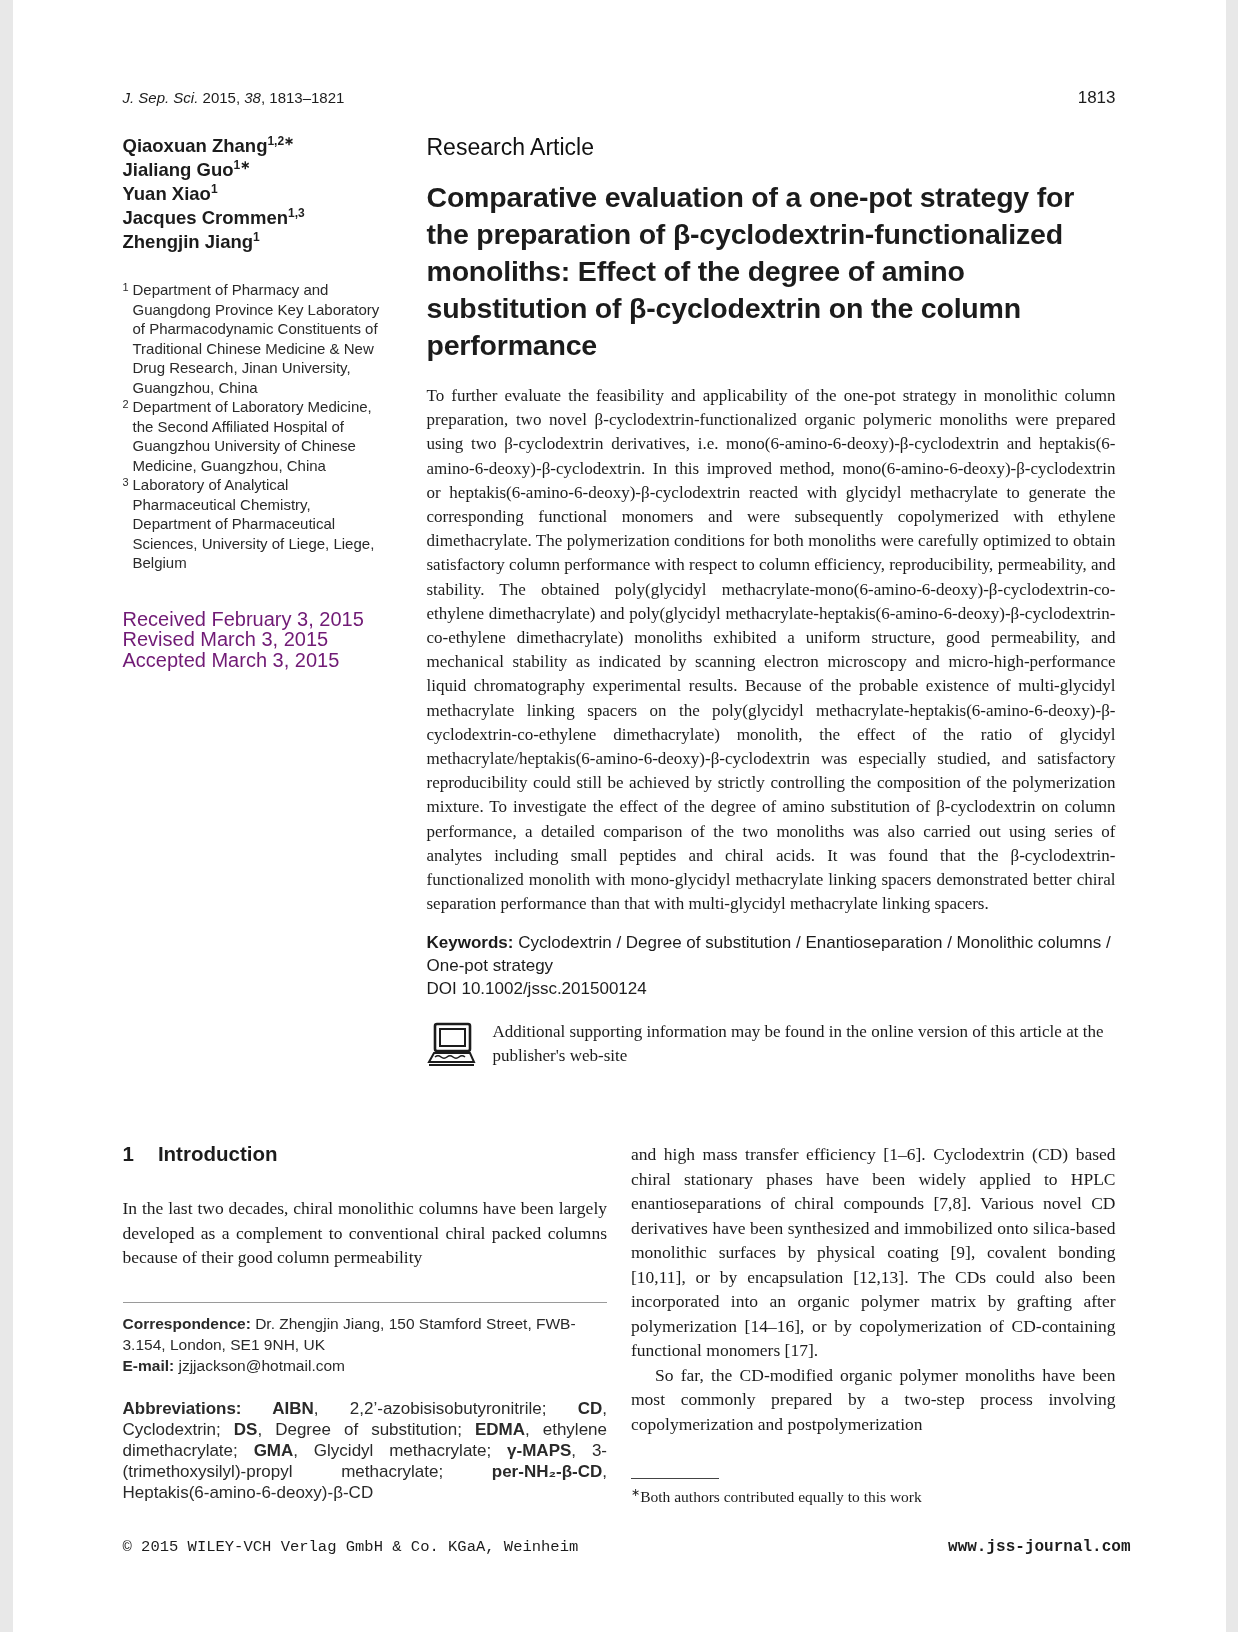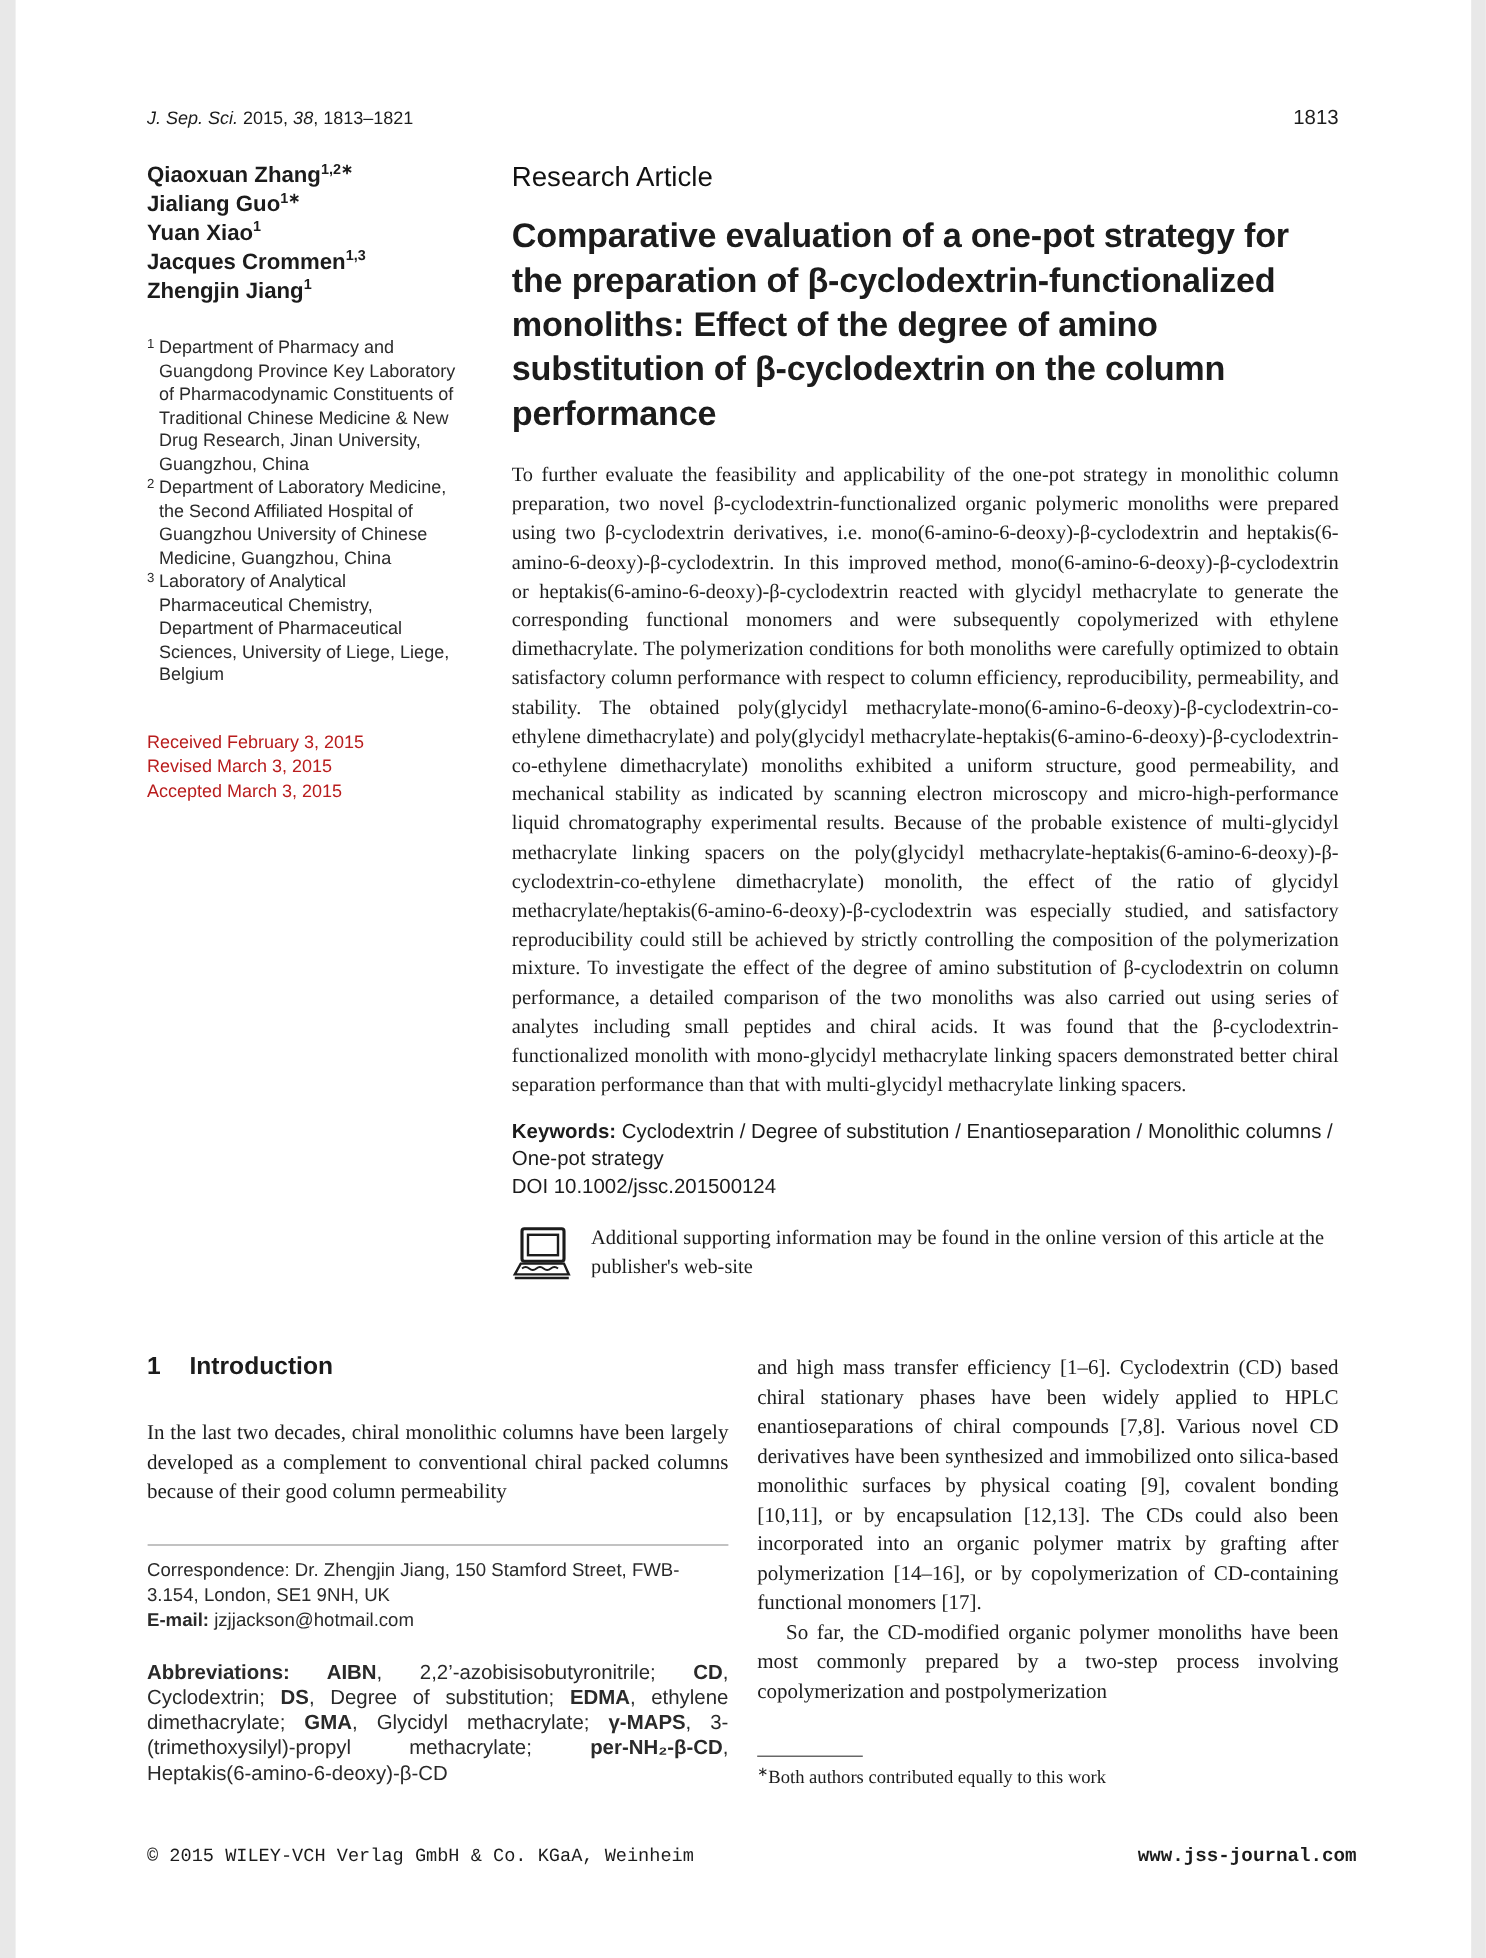--- a/index.html
+++ b/index.html
@@ -39,21 +39,21 @@
     color: #2a2a2a;
   }
   .affil-item { display: flex; }
   .affil-item .affil-sup {
     font-size: 11px;
     vertical-align: super;
     flex: 0 0 10px;
     line-height: 14px;
   }
   .affil-item .affil-text { flex: 1; }
-  .dates { margin-top: 36px; font-size: 15px; line-height: 20.5px; color: #b91c1c; }
+  .dates { margin-top: 36px; font-size: 20px; line-height: 20.5px; color: #701a75; }
   
   .article-type { font-size: 23px; color: #111; }
   .article-title {
     margin-top: 18px;
     font-size: 28.5px;
     font-weight: bold;
     line-height: 37px;
     letter-spacing: -0.2px;
   }
   .abstract {
@@ -80,21 +80,21 @@
     font-family: "Liberation Serif", serif;
     font-size: 17px;
     line-height: 23.5px;
     max-width: 640px;
   }
   
   .body-grid {
     display: grid;
     grid-template-columns: 1fr 1fr;
     column-gap: 24px;
-    margin-top: 52px;
+    margin-top: 68px;
   }
   .section-heading {
     font-size: 20.5px;
     font-weight: bold;
     margin-bottom: 30px;
   }
   .section-heading .secnum { margin-right: 24px; }
   .serif-par {
     font-family: "Liberation Serif", serif;
     font-size: 17.5px;
@@ -216,21 +216,21 @@
 
     <div>
       <div class="section-heading">
         <span class="secnum">1</span><span>Introduction</span>
       </div>
       <p class="serif-par">In the last two decades, chiral monolithic columns have been largely developed as a complement to conventional chiral packed columns because of their good column permeability</p>
 
       <hr class="corr-rule">
 
       <div class="correspondence">
-        <div><span style="font-weight: normal;">Correspondence: </span><span>Dr. Zhengjin Jiang, 150 Stamford Street, FWB-3.154, London, SE1 9NH, UK</span></div>
+        <div><span style="font-weight: bold;">Correspondence: </span><span>Dr. Zhengjin Jiang, 150 Stamford Street, FWB-3.154, London, SE1 9NH, UK</span></div>
         <div><span style="font-weight: bold;">E-mail: </span><span>jzjjackson@hotmail.com</span></div>
       </div>
 
       <div class="abbreviations"><span style="font-weight: bold;">Abbreviations: </span><span style="font-weight: bold;">AIBN</span><span>, 2,2’-azobisisobutyronitrile; </span><span style="font-weight: bold;">CD</span><span>, Cyclodextrin; </span><span style="font-weight: bold;">DS</span><span>, Degree of substitution; </span><span style="font-weight: bold;">EDMA</span><span>, ethylene dimethacrylate; </span><span style="font-weight: bold;">GMA</span><span>, Glycidyl methacrylate; </span><span style="font-weight: bold;">γ-MAPS</span><span>, 3-(trimethoxysilyl)-propyl methacrylate; </span><span style="font-weight: bold;">per-NH₂-β-CD</span><span>, Heptakis(6-amino-6-deoxy)-β-CD</span></div>
     </div>
 
     <div>
       <p class="serif-par">and high mass transfer efficiency [1–6]. Cyclodextrin (CD) based chiral stationary phases have been widely applied to HPLC enantioseparations of chiral compounds [7,8]. Various novel CD derivatives have been synthesized and immobilized onto silica-based monolithic surfaces by physical coating [9], covalent bonding [10,11], or by encapsulation [12,13]. The CDs could also been incorporated into an organic polymer matrix by grafting after polymerization [14–16], or by copolymerization of CD-containing functional monomers [17].</p>
       <p class="serif-par indent">So far, the CD-modified organic polymer monoliths have been most commonly prepared by a two-step process involving copolymerization and postpolymerization</p>
 

